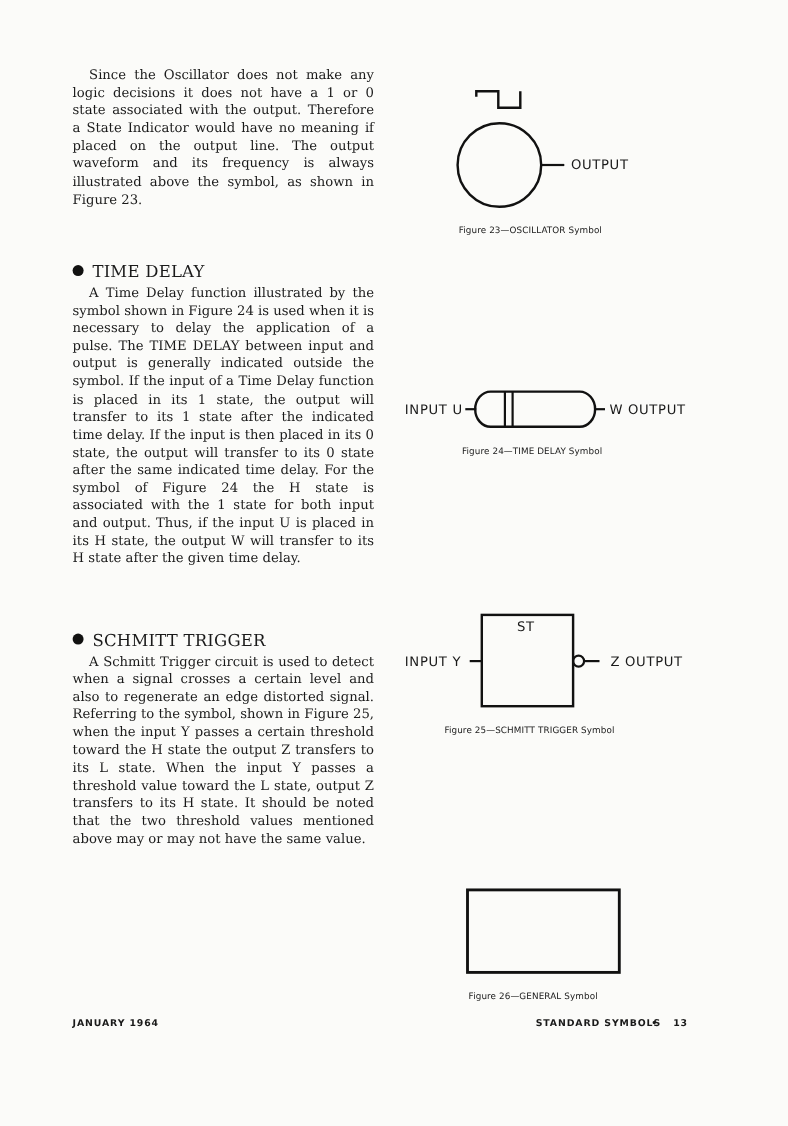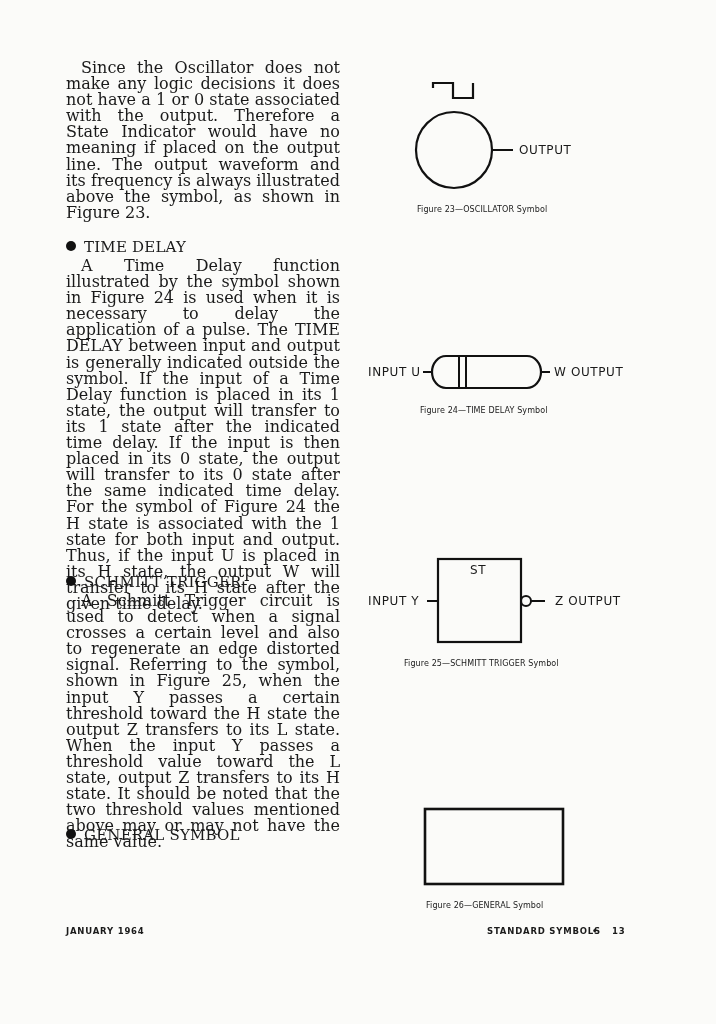--- a/index.html
+++ b/index.html
@@ -3,21 +3,21 @@
 <meta charset="utf-8">
 <style>
   html, body { margin: 0; padding: 0; }
   body {
     width: 716px; height: 1024px; background: #fbfbf9; position: relative; overflow: hidden;
     font-family: "DejaVu Serif", "Liberation Serif", serif; color: #1a1a1a;
   }
   .col { position: absolute; left: 66px; width: 274px; }
   .heading { font-size: 15px; letter-spacing: 0.2px; line-height: 18px; margin: 0; white-space: nowrap; }
   .bullet { display: inline-block; width: 10px; height: 10px; border-radius: 50%; background: #111; margin-right: 8px; vertical-align: 1px; }
-  .para { font-size: 16px; line-height: 16.1px; margin: 2px 0 0 0; text-align: justify; text-align-last: left; text-indent: 15px; }
+  .para { font-size: 12px; line-height: 16.1px; margin: 2px 0 0 0; text-align: justify; text-align-last: left; text-indent: 15px; }
   .fig { position: absolute; }
   .sans { font-family: "DejaVu Sans", "Liberation Sans", sans-serif; }
   .lbl { position: absolute; font-size: 12px; letter-spacing: 0.6px; white-space: nowrap; text-align: center; }
   .cap { position: absolute; font-size: 8px; font-weight: normal; white-space: nowrap; letter-spacing: 0.1px; }
   .footer { position: absolute; top: 926px; font-size: 8.5px; font-weight: bold; letter-spacing: 0.8px; white-space: nowrap; }
   svg { position: absolute; overflow: visible; }
 </style>
 </head>
 <body>
 
@@ -29,21 +29,20 @@
   <p class="heading"><span class="bullet"></span><span>TIME DELAY</span></p>
   <p class="para">A Time Delay function illustrated by the symbol shown in Figure 24 is used when it is necessary to delay the application of a pulse. The TIME DELAY between input and output is generally indicated outside the symbol. If the input of a Time Delay function is placed in its 1 state, the output will transfer to its 1 state after the indicated time delay. If the input is then placed in its 0 state, the output will transfer to its 0 state after the same indicated time delay. For the symbol of Figure 24 the H state is associated with the 1 state for both input and output. Thus, if the input U is placed in its H state, the output W will transfer to its H state after the given time delay.</p>
 </div>
 
 <div class="col" style="top:573px;">
   <p class="heading"><span class="bullet"></span><span>SCHMITT TRIGGER</span></p>
   <p class="para">A Schmitt Trigger circuit is used to detect when a signal crosses a certain level and also to regenerate an edge distorted signal. Referring to the symbol, shown in Figure 25, when the input Y passes a certain threshold toward the H state the output Z transfers to its L state. When the input Y passes a threshold value toward the L state, output Z transfers to its H state. It should be noted that the two threshold values mentioned above may or may not have the same value.</p>
 </div>
 
 <div class="col" style="top:826px;">
-  <p class="heading"><span class="bullet"></span><span>GENERAL SYMBOL</span></p>
 </div>
 
 <div class="fig sans" style="left:0;top:0;width:716px;height:230px;">
   <svg width="716" height="230" style="left:0;top:0;">
     <polyline points="433,88 433,83 453,83 453,98 473,98 473,83" fill="none" stroke="#111" stroke-width="2.2"></polyline>
     <circle cx="454" cy="150" r="38" fill="none" stroke="#111" stroke-width="2.2"></circle>
     <line x1="492" y1="150" x2="513" y2="150" stroke="#111" stroke-width="2"></line>
   </svg>
   <span class="lbl" style="left:519px;top:143px;">OUTPUT</span>
   <span class="cap" style="left:417px;top:205px;">Figure 23—OSCILLATOR Symbol</span>

